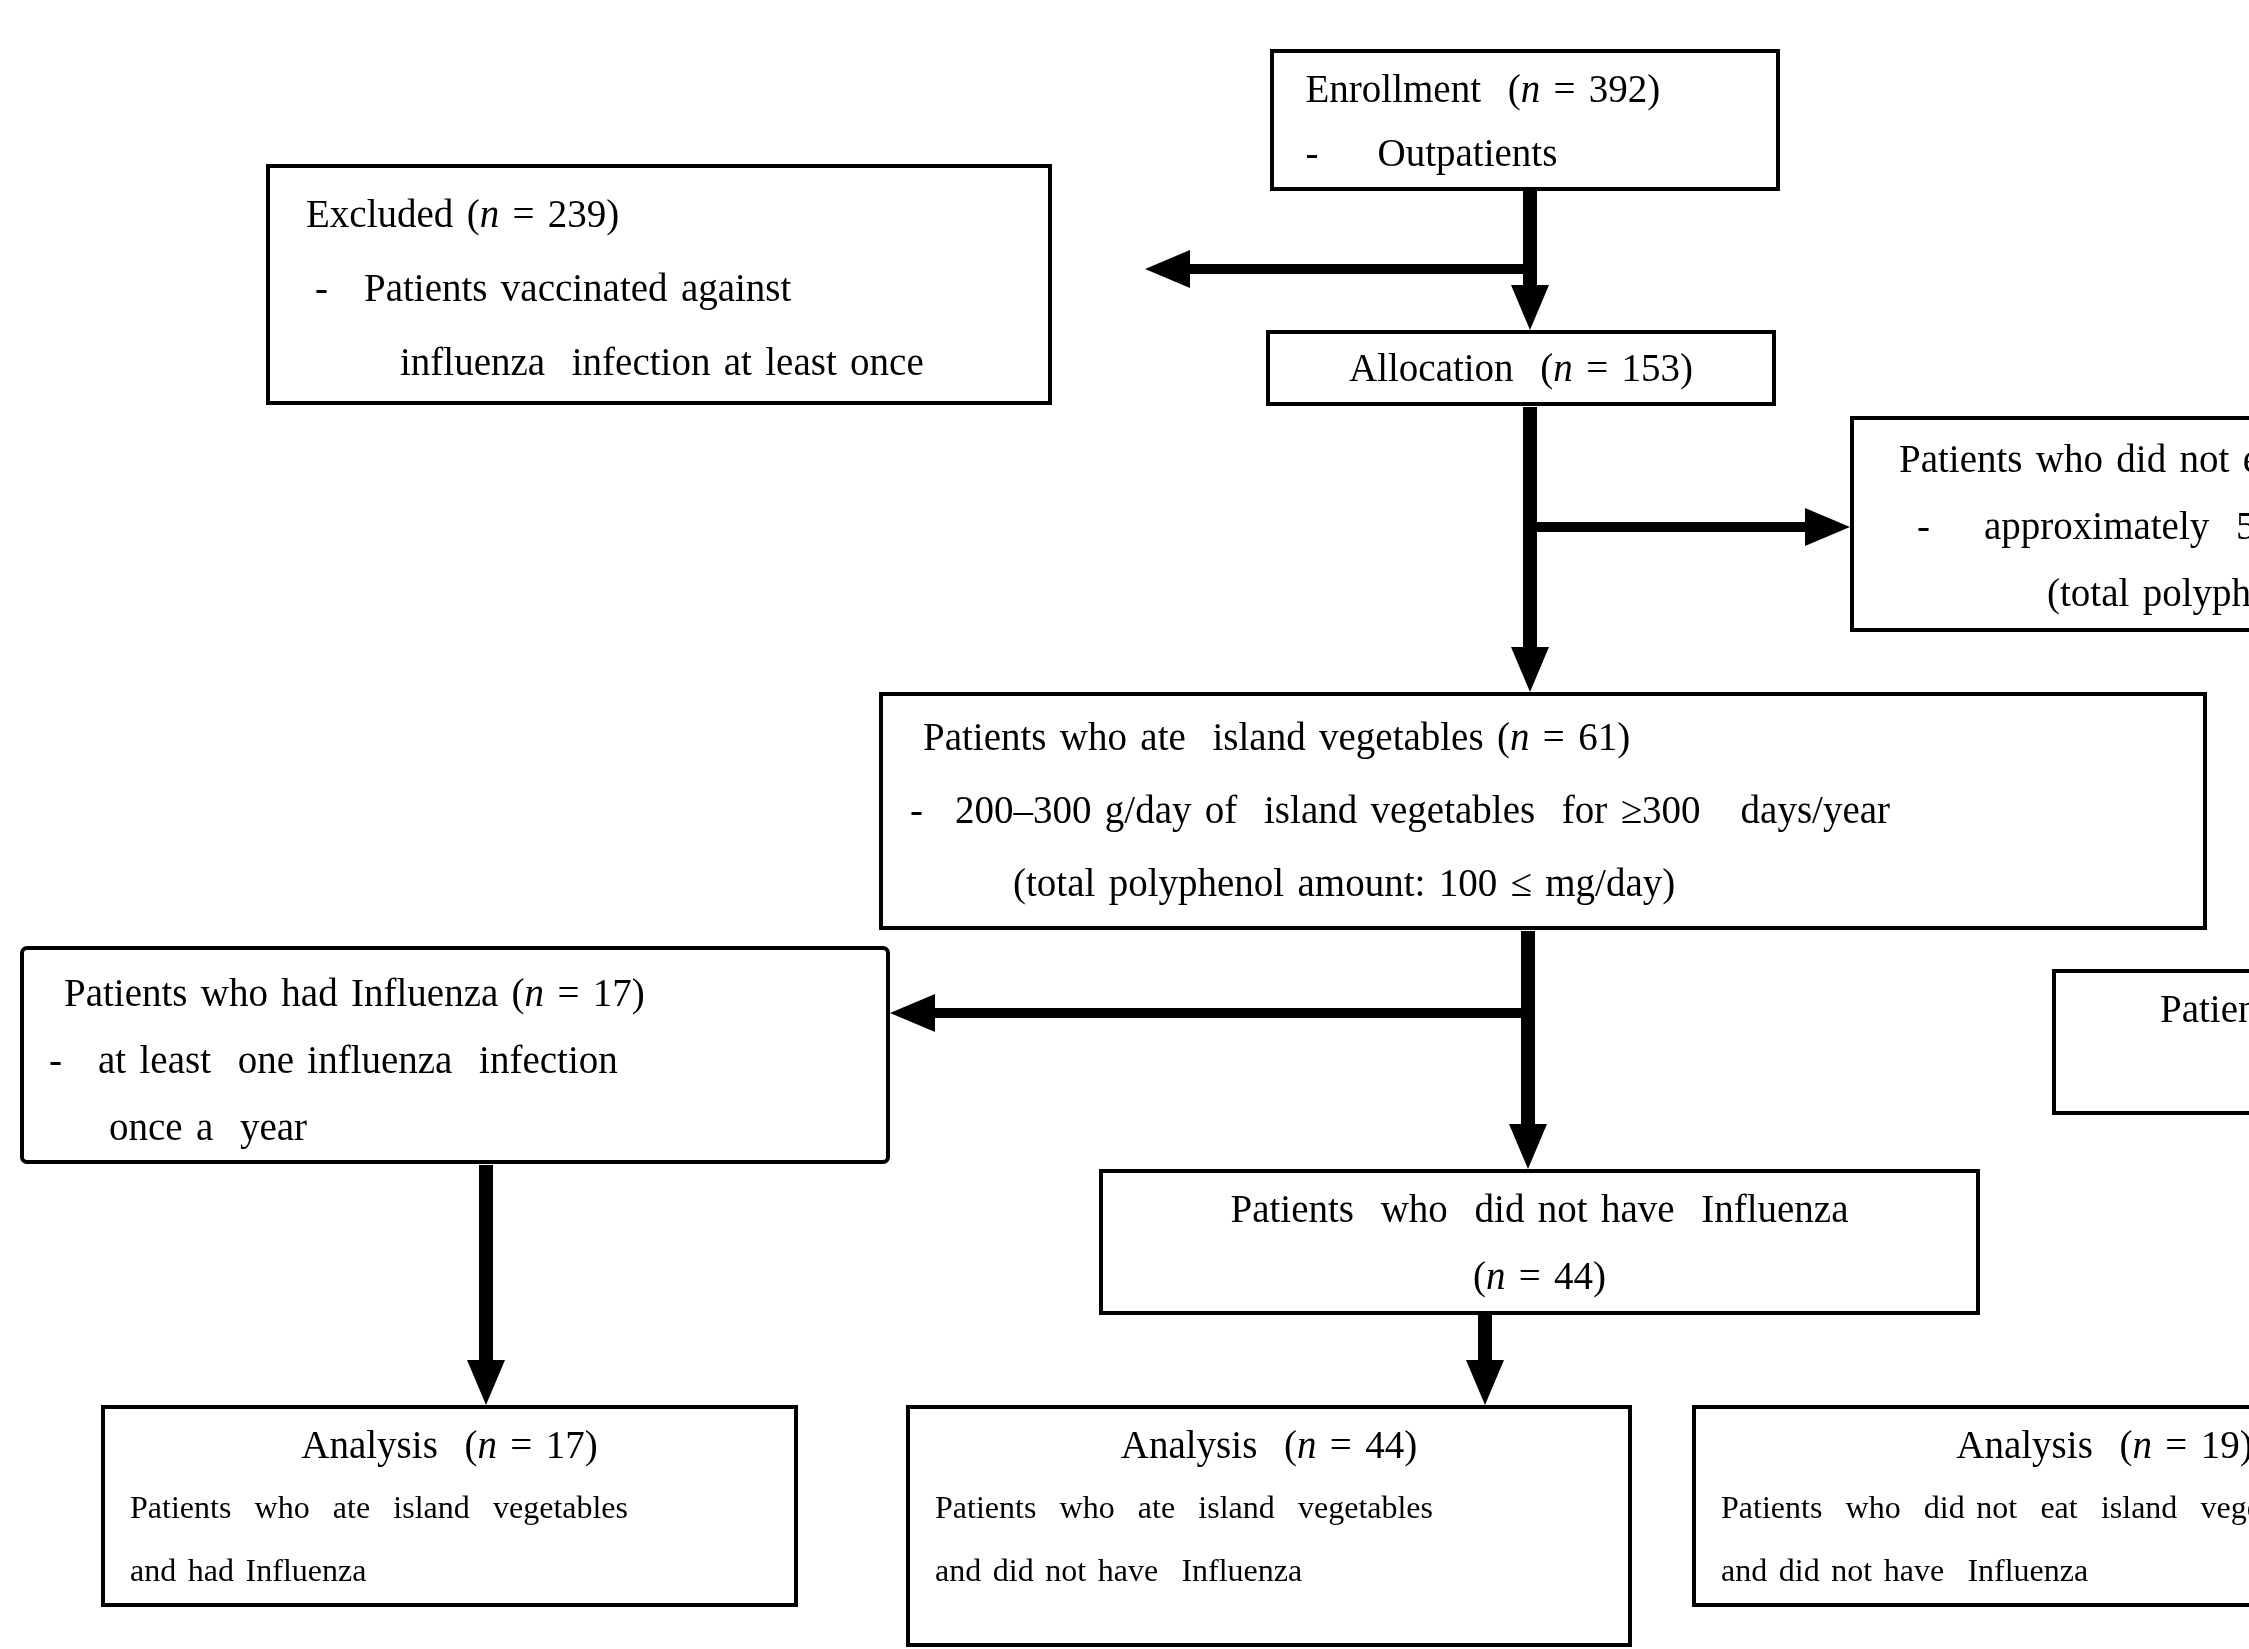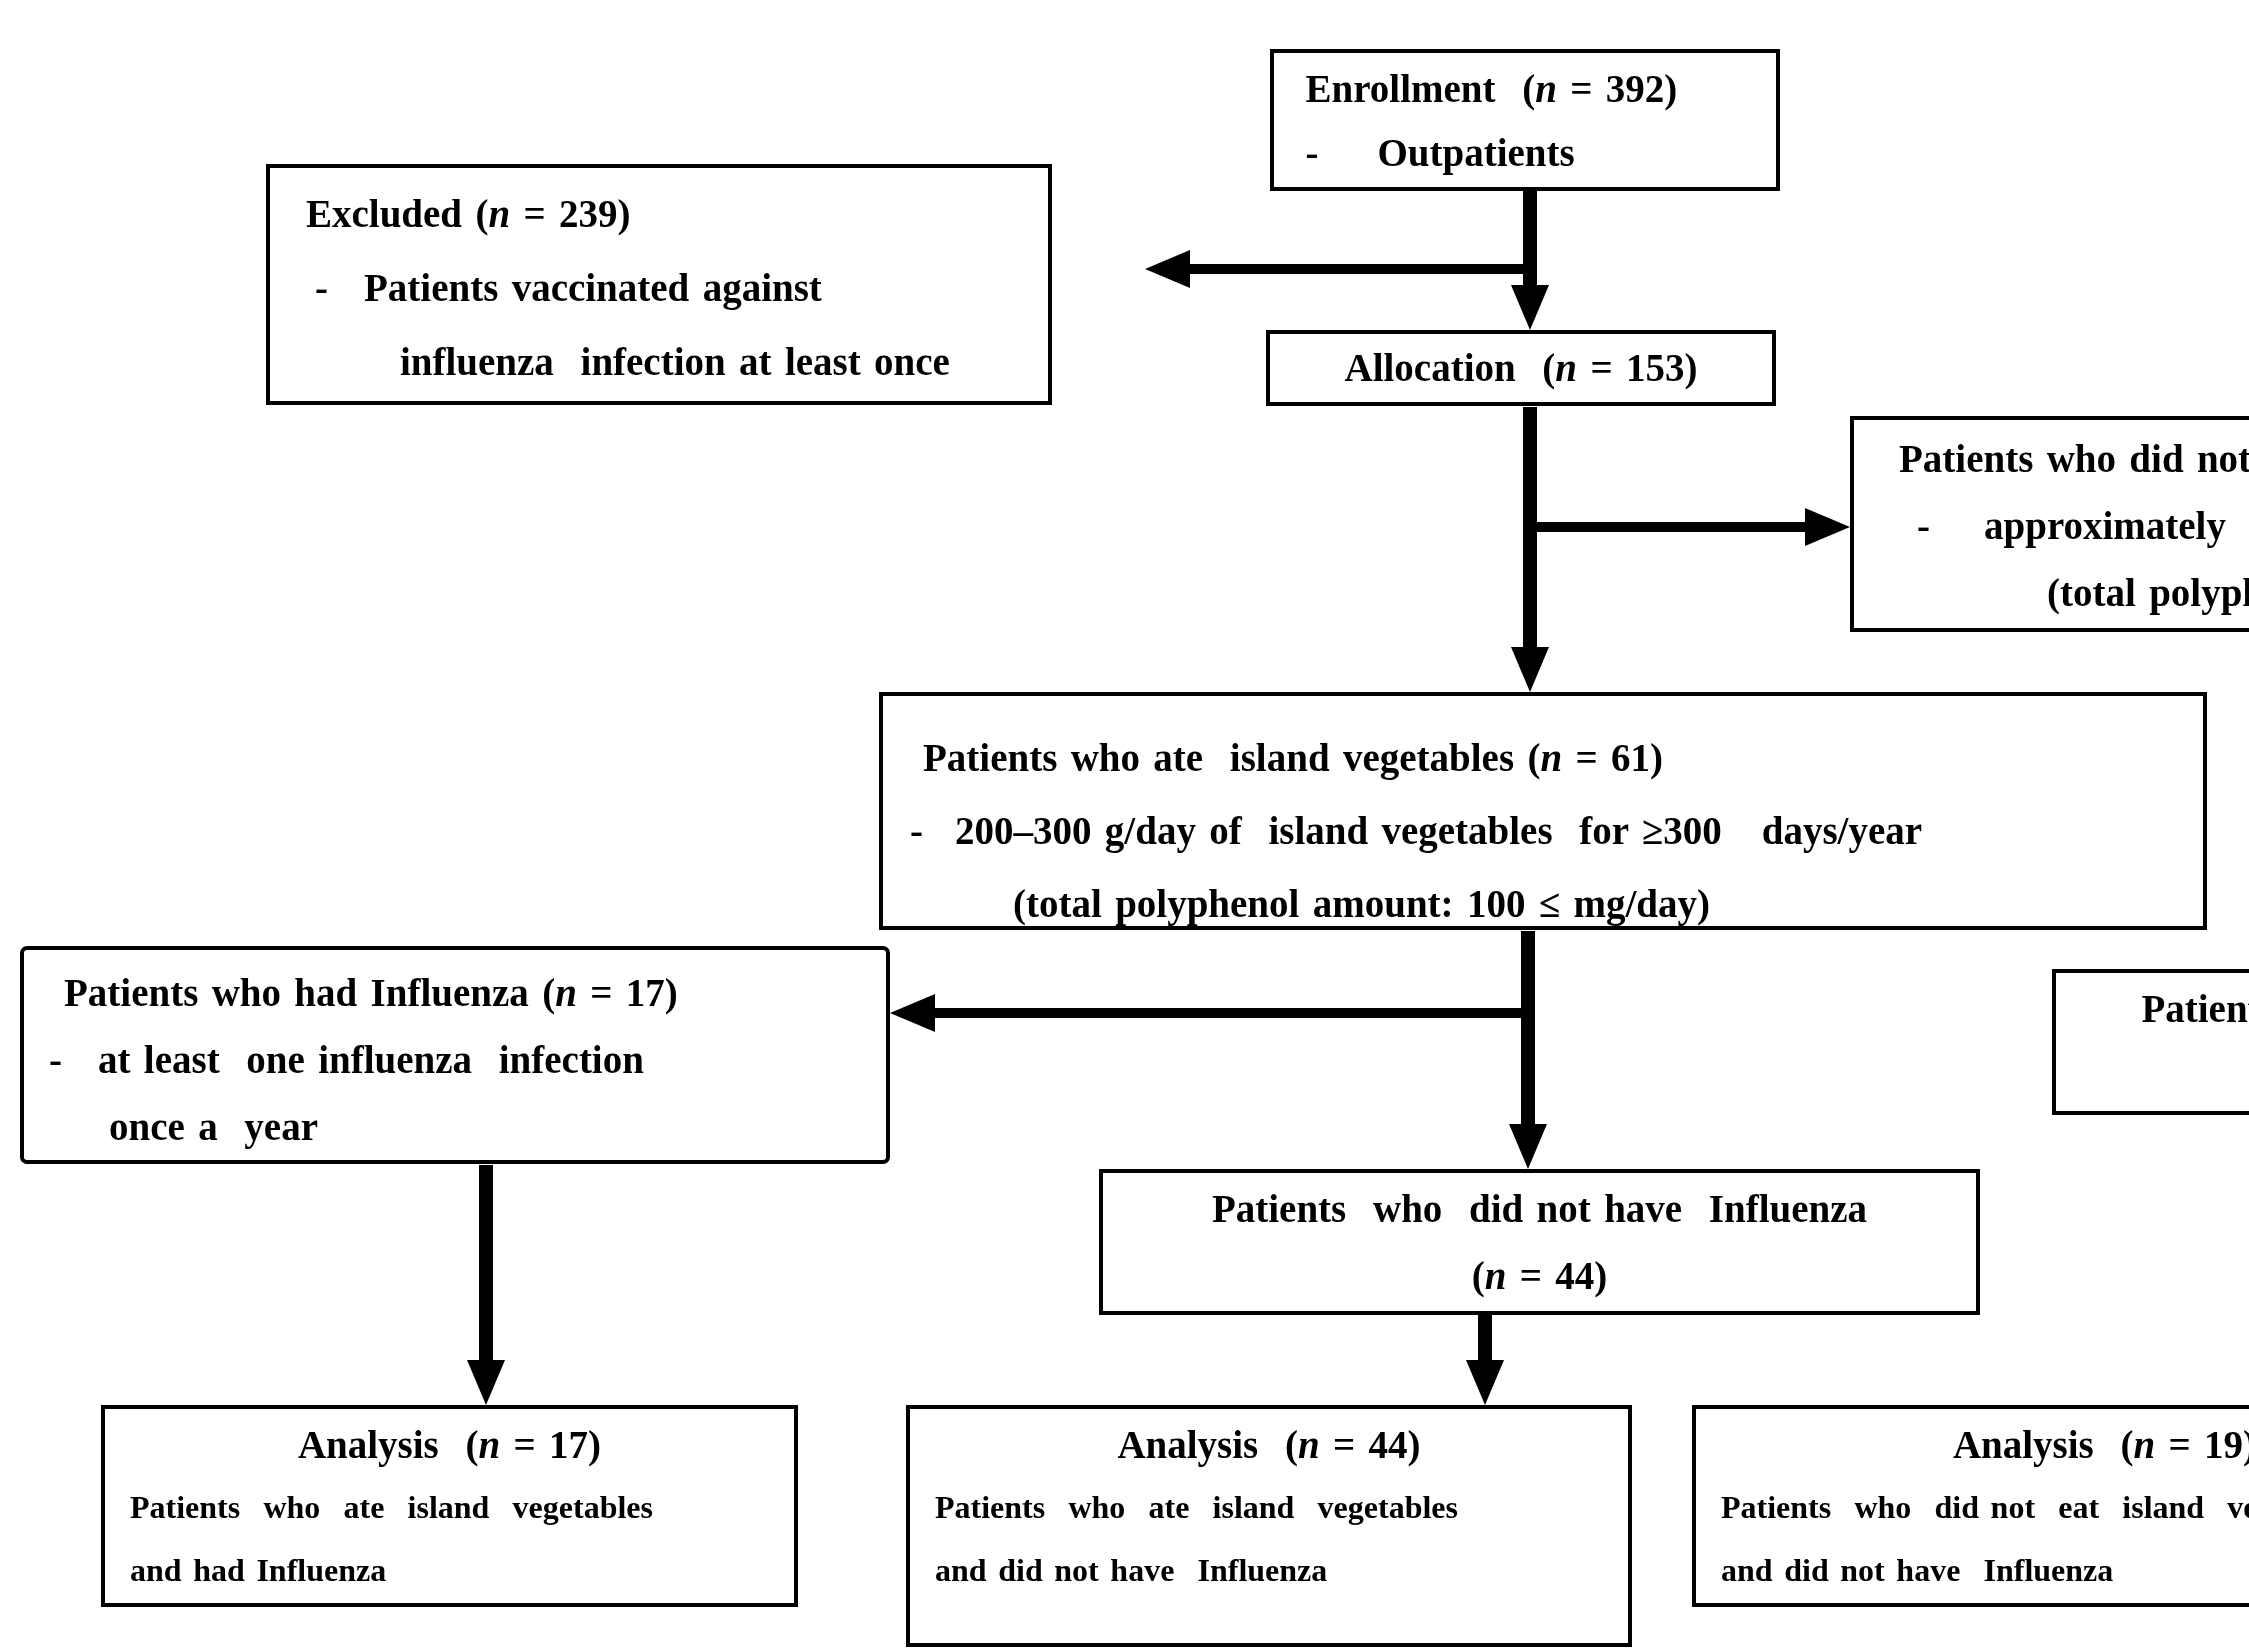--- a/index.html
+++ b/index.html
@@ -10,21 +10,20 @@
     font-family:"Liberation Serif","DejaVu Serif",serif;
     color:#000;
     overflow:hidden;
   }
   .box{
     position:absolute;
     border:4.5px solid #000;
     background:#fff;
     box-sizing:border-box;
     font-size:39px;
-    font-weight:bold;
   }
   .line{white-space:pre;word-spacing:3.6px;}
   .line i{font-style:italic;}
   .bullet{display:flex;}
   .dash{display:inline-block;}
   .center{text-align:center;}
 
   
   #b-enrollment{left:1270px;top:49px;width:510px;height:142px;padding-top:3.6px;}
   #b-enrollment .line{height:64px;line-height:64px;}
@@ -42,21 +41,21 @@
   #b-allocation{left:1266px;top:330px;width:510px;height:76px;}
   #b-allocation .line{height:79px;line-height:67px;text-align:center;}
 
   #b-no-veg{left:1850px;top:416px;width:1626px;height:216px;padding-top:5.4px;}
   #b-no-veg .line{height:67px;line-height:67px;}
   #b-no-veg .l1{margin-left:45px;}
   #b-no-veg .bullet{margin-left:63px;}
   #b-no-veg .dash{width:67px;}
   #b-no-veg .l3{margin-left:193px;}
 
-  #b-ate-veg{left:879px;top:692px;width:1328px;height:238px;padding-top:25px;}
+  #b-ate-veg{left:879px;top:692px;width:1328px;height:238px;padding-top:4px;}
   #b-ate-veg .line{height:73px;line-height:73px;}
   #b-ate-veg .l1{margin-left:40px;}
   #b-ate-veg .bullet{margin-left:27px;}
   #b-ate-veg .dash{width:45px;}
   #b-ate-veg .l3{margin-left:130px;}
 
   #b-flu-left{left:20px;top:946px;width:870px;height:218px;padding-top:9px;border-radius:7px;}
   #b-flu-left .line{height:67px;line-height:67px;}
   #b-flu-left .l1{margin-left:40px;}
   #b-flu-left .bullet{margin-left:25px;}

